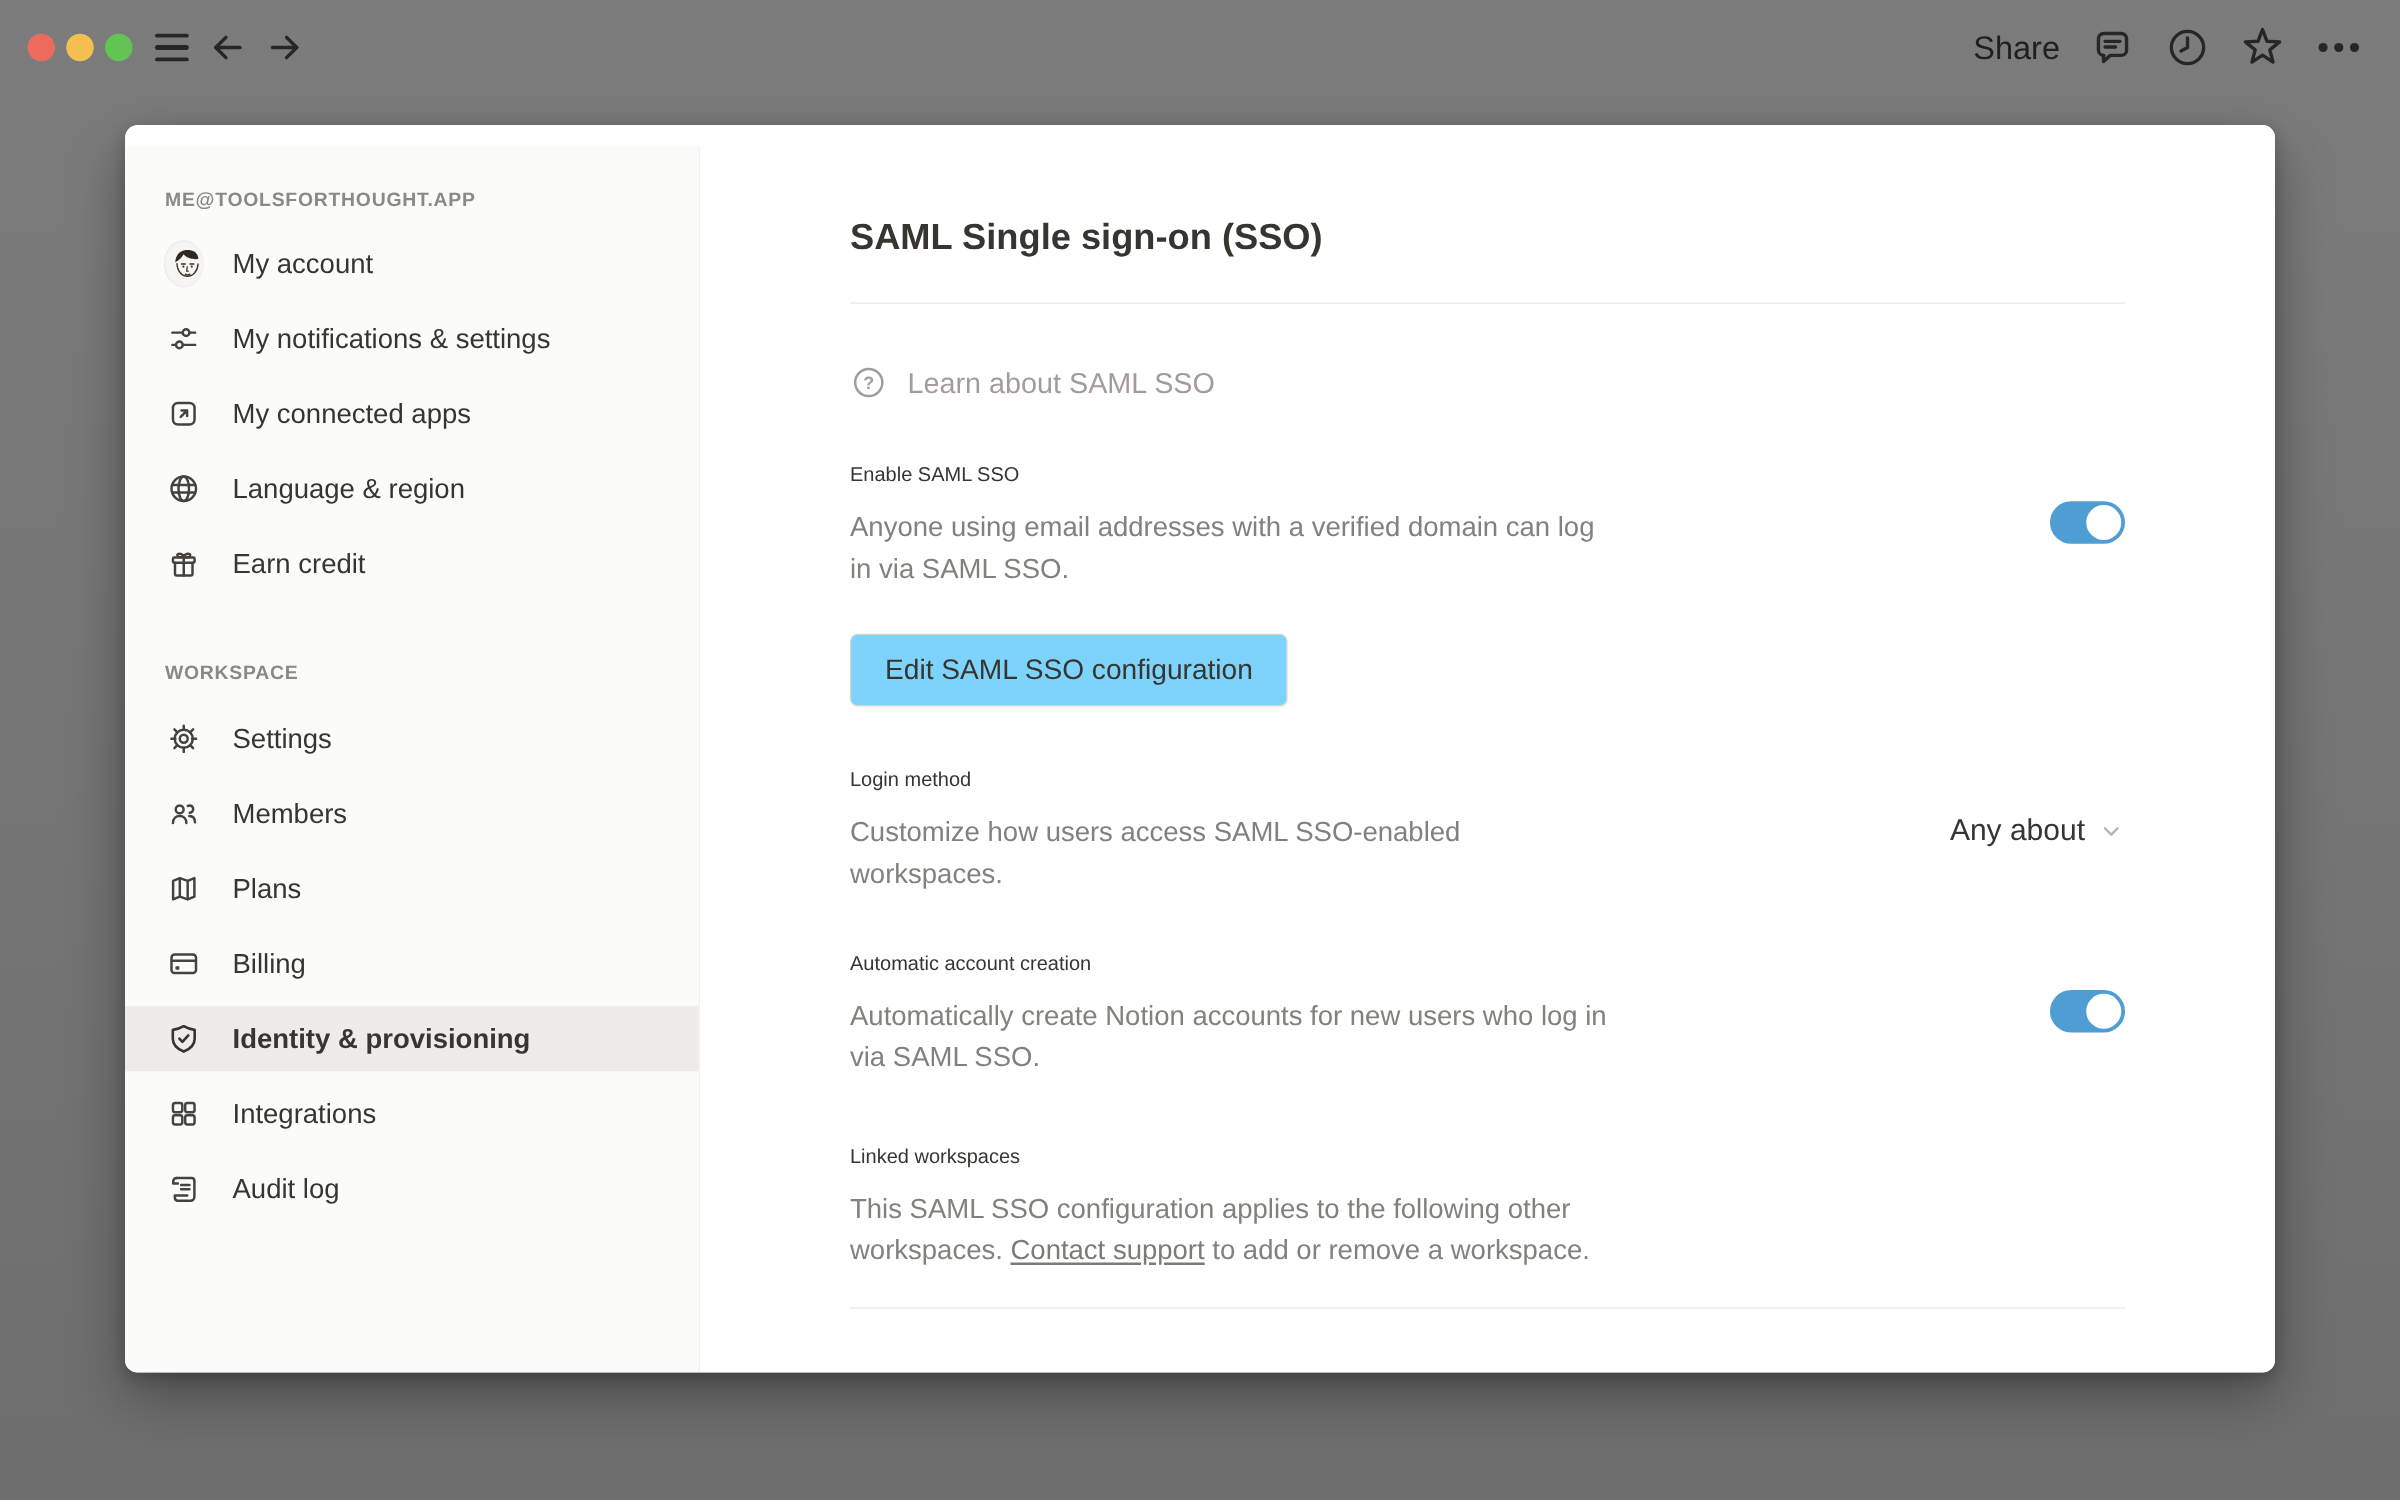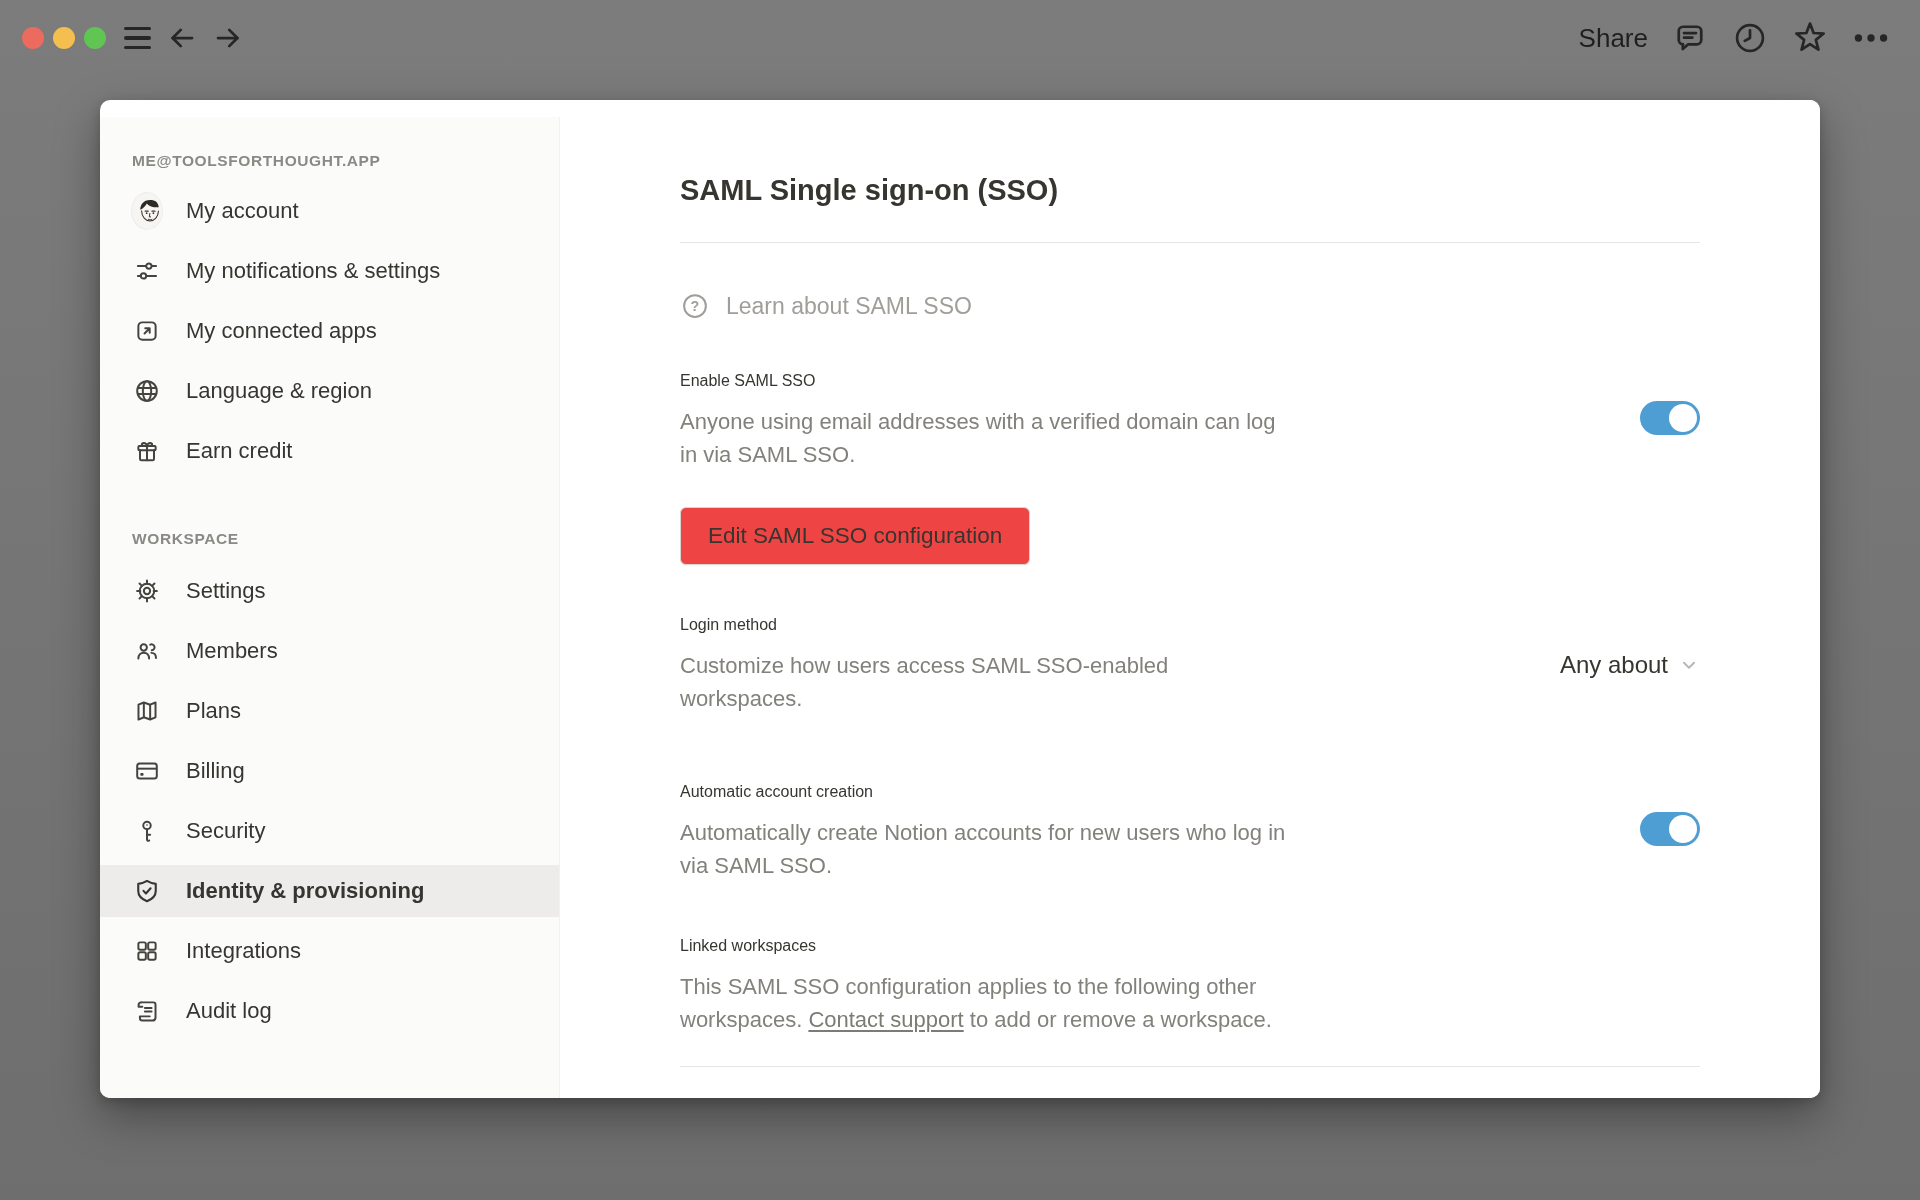--- a/index.html
+++ b/index.html
@@ -61,30 +61,30 @@
   .page-title{margin-top:72px;font-size:29px;font-weight:700;line-height:36px;color:#37352f;}
   .divider{border:none;border-top:1px solid #e8e7e5;margin:34px 0 0 0;}
   .divider.bottom{margin-top:30px;}
   .learn-row{margin-top:48px;display:flex;align-items:center;gap:16px;color:#a19e9a;font-size:23px;cursor:pointer;}
   .setting{position:relative;}
   .setting .texts{max-width:615px;}
   .s-heading{font-size:16px;font-weight:500;line-height:28px;color:#37352f;}
   .s-desc{margin-top:10px;font-size:22px;line-height:33px;color:#83817b;}
   .mt-enable{margin-top:46px;}
   .mt-login{margin-top:46px;}
-  .mt-auto{margin-top:63px;}
+  .mt-auto{margin-top:43px;}
   .mt-linked{margin-top:50px;}
   .toggle{
     position:absolute;right:0;top:34px;width:60px;height:34px;border-radius:17px;
     background:#4f9ed3;cursor:pointer;
   }
   .toggle .knob{position:absolute;top:3px;right:3px;width:28px;height:28px;border-radius:50%;background:#ffffff;}
   .edit-btn{
     margin-top:36px;height:58px;padding:0 27px;
-    background:#ef4444;border:1px solid #d8d6d2;border-radius:6px;
+    background:#7dd3fc;border:1px solid #d8d6d2;border-radius:6px;
     font-size:22.5px;font-weight:500;color:#37352f;
     font-family:inherit;cursor:pointer;
     box-shadow:0 1px 2px rgba(0,0,0,0.04);
     display:inline-flex;align-items:center;
   }
   .dropdown{
     position:absolute;right:0;top:40px;display:flex;align-items:center;gap:10px;
     cursor:pointer;
   }
   .dropdown .dd-value{font-size:24px;color:#37352f;}
@@ -263,30 +263,20 @@
         <span class="icn">
           <svg width="28" height="28" viewBox="0 0 24 24" fill="none" stroke="currentColor" stroke-width="1.7">
             <rect x="3.6" y="5.6" width="16.8" height="12.8" rx="2.2"></rect>
             <path d="M3.6 10h16.8"></path>
             <rect x="6.3" y="13.7" width="2.7" height="2.4" rx="0.6" fill="currentColor" stroke="none"></rect>
           </svg>
         </span>
         <span class="lbl">Billing</span>
       </div>
 
-      <div class="sb-item">
-        <span class="icn">
-          <svg width="28" height="28" viewBox="0 0 24 24" fill="none" stroke="currentColor" stroke-width="1.7" stroke-linecap="round" stroke-linejoin="round">
-            <circle cx="12" cy="7.3" r="3.2"></circle>
-            <circle cx="12" cy="6.9" r="0.7" fill="currentColor" stroke="none"></circle>
-            <path d="M12 10.5v8.9c.1 1 1.2 1.2 1.9.7M12 15.3h2.7"></path>
-          </svg>
-        </span>
-        <span class="lbl">Security</span>
-      </div>
 
       <div class="sb-item active">
         <span class="icn">
           <svg width="28" height="28" viewBox="0 0 24 24" fill="none" stroke="currentColor" stroke-width="1.8" stroke-linecap="round" stroke-linejoin="round">
             <path d="M12 3.4c2.5 1.5 5 2.3 7.5 2.5V12c0 4.5-3 7-7.5 8.8C7.5 19 4.5 16.5 4.5 12V5.9C7 5.7 9.5 4.9 12 3.4Z"></path>
             <path d="M9 11.9l2.1 2.2 4-4.4"></path>
           </svg>
         </span>
         <span class="lbl">Identity &amp; provisioning</span>
       </div>

